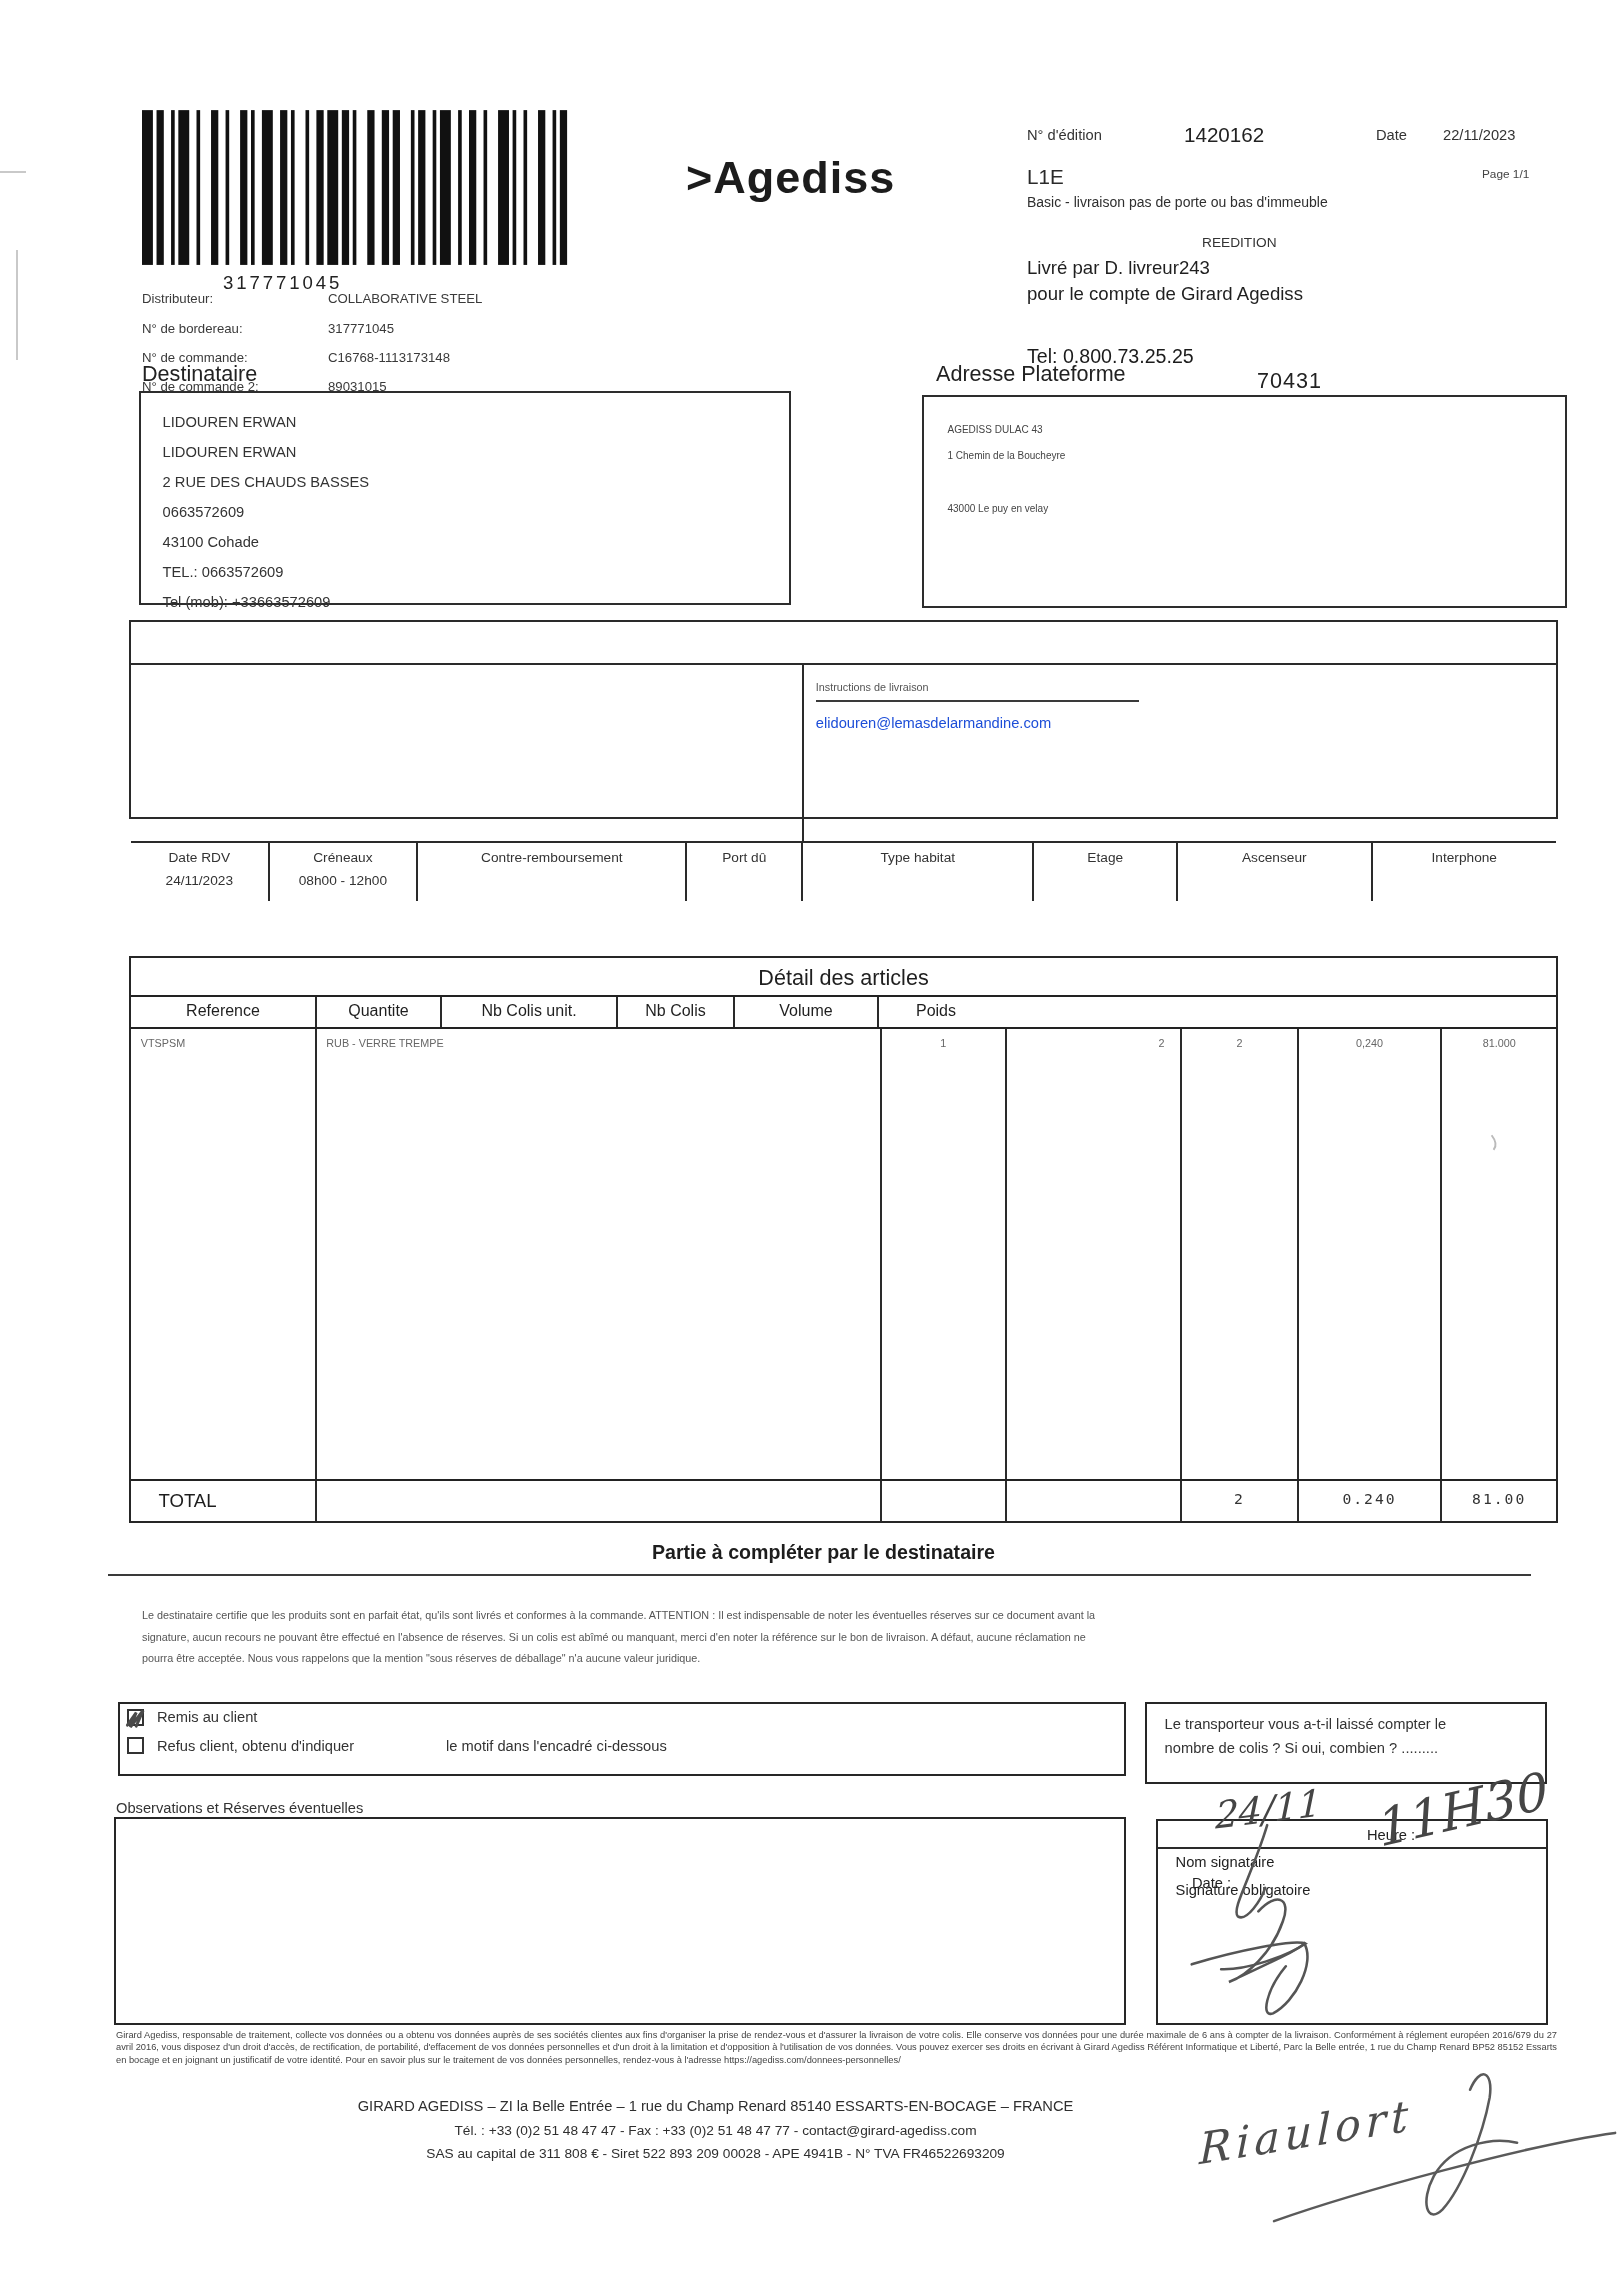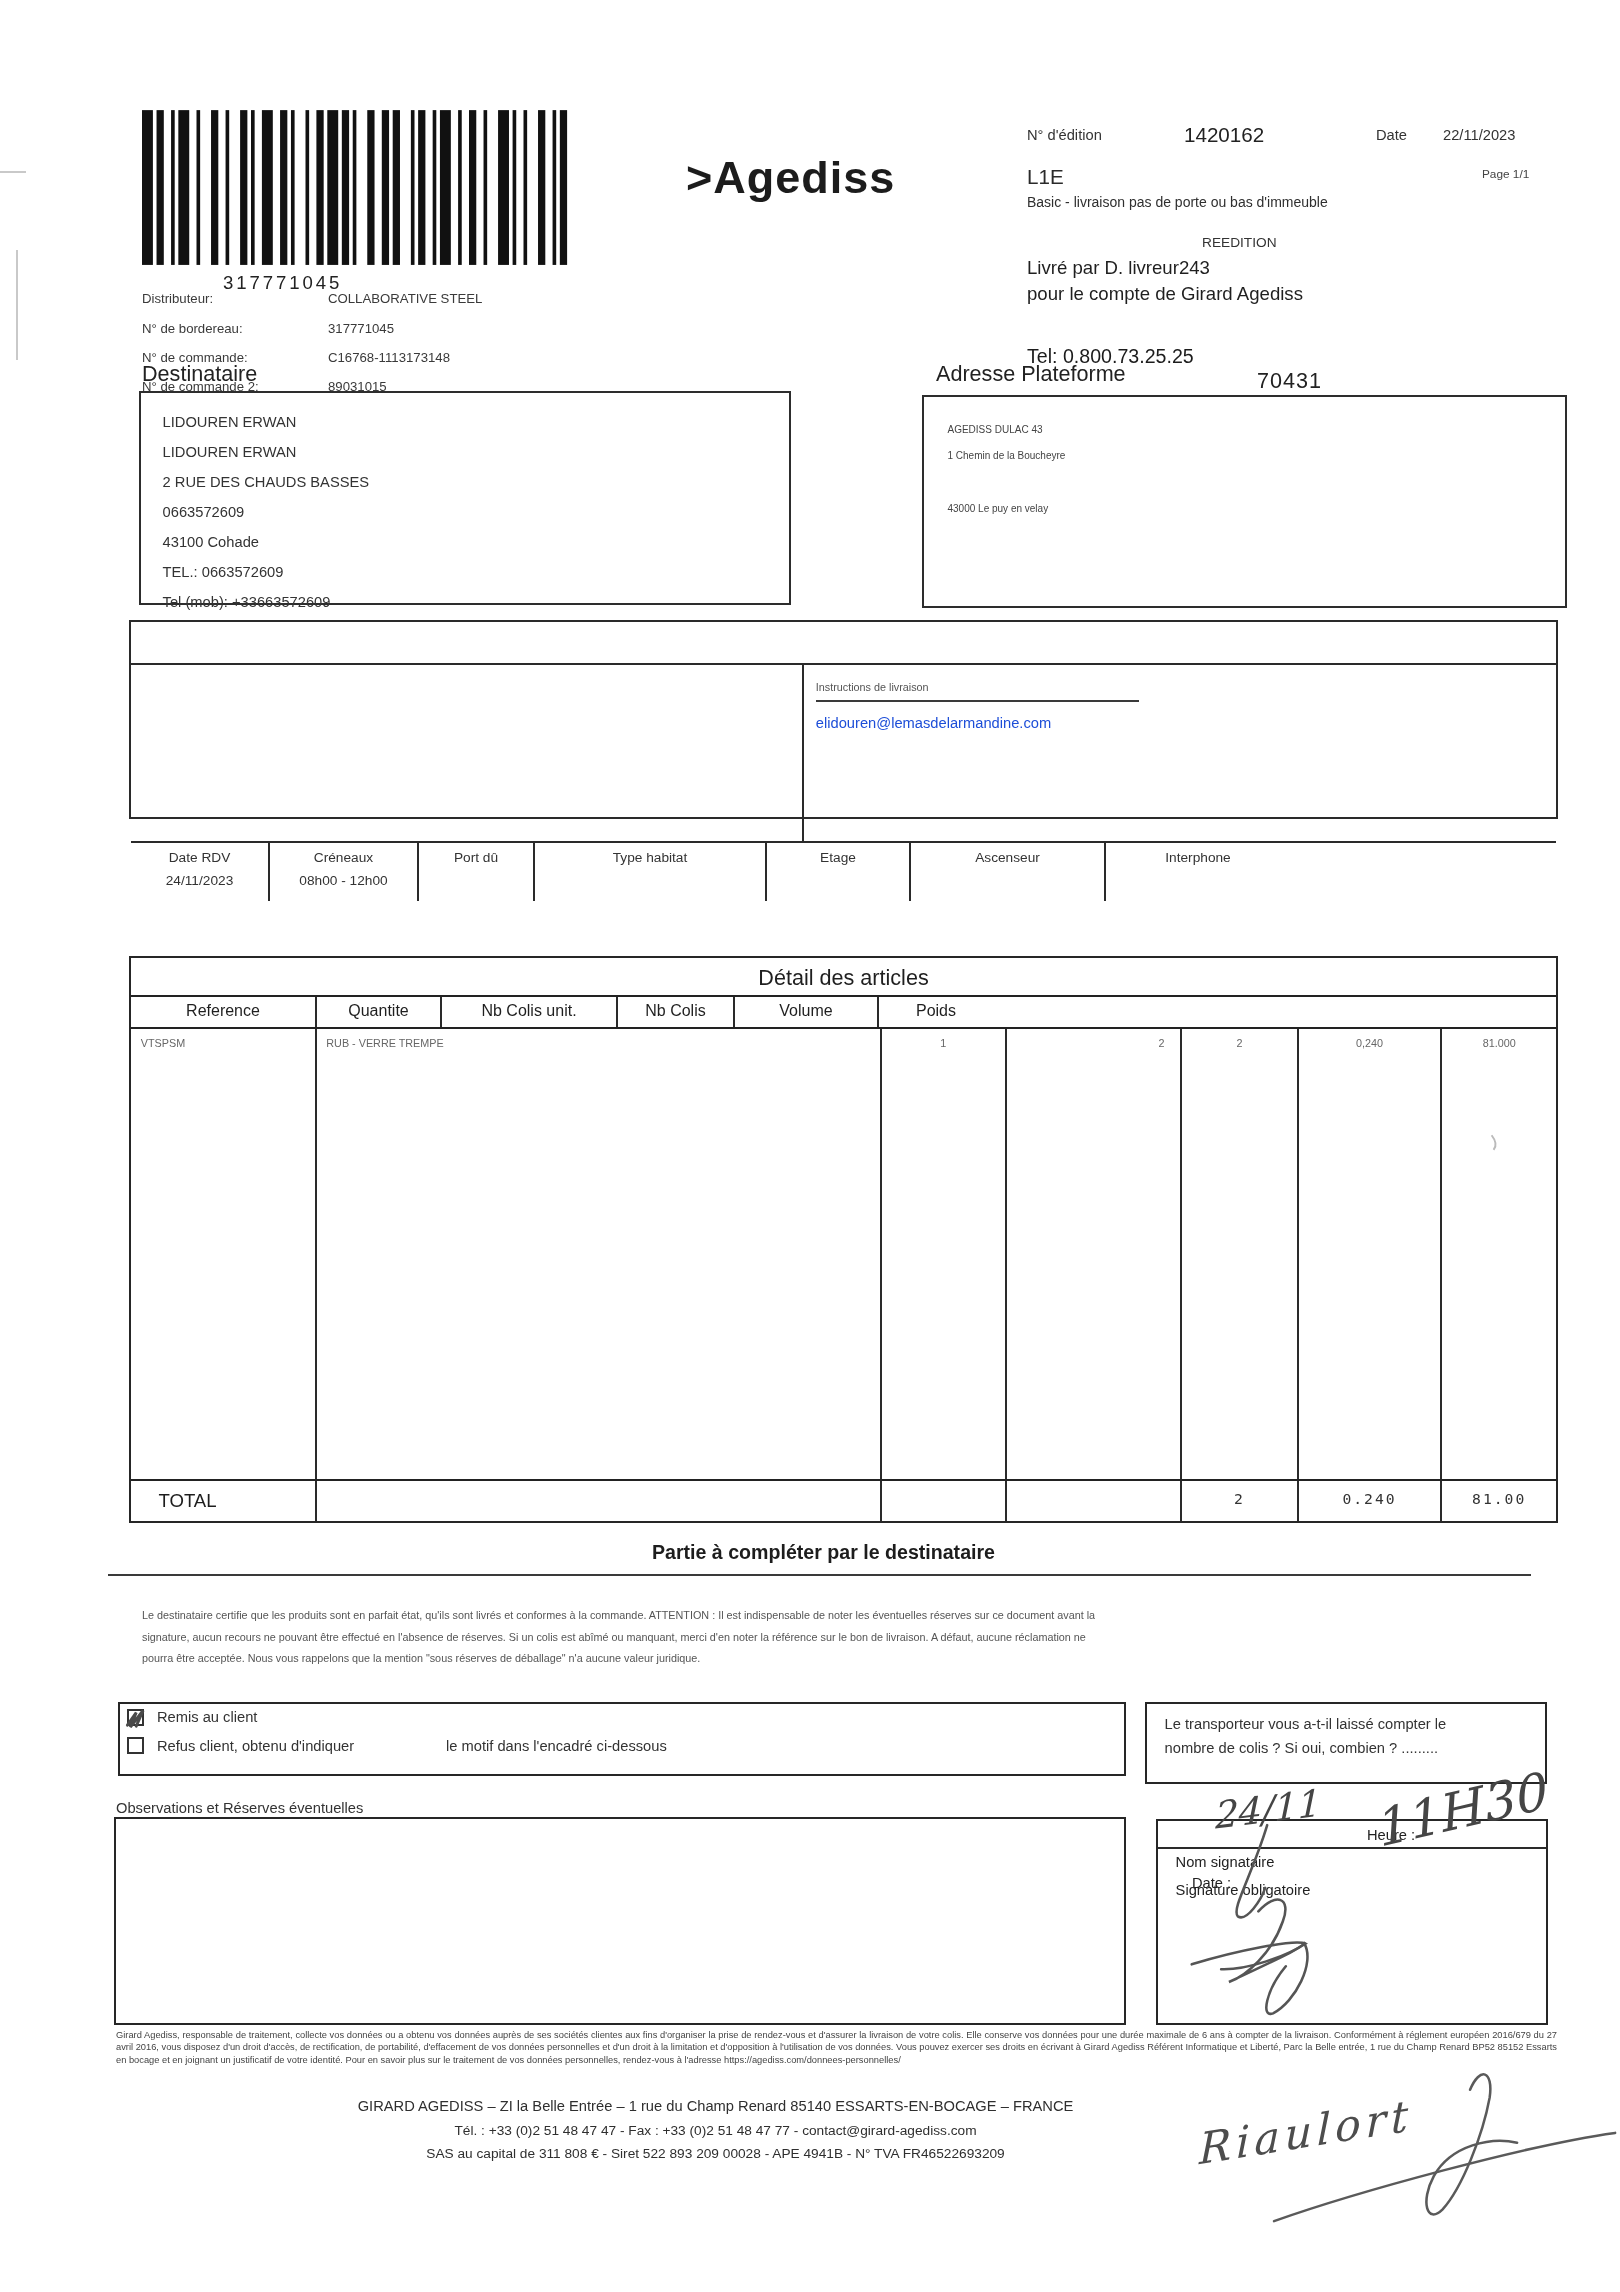--- a/index.html
+++ b/index.html
@@ -183,20 +183,24 @@
     </div>
     <div class="rdv-row">
       <div class="rdv-cell" style="width:137px">
         <div class="rdv-h">Date RDV</div>
         <div class="rdv-v">24/11/2023</div>
       </div>
       <div class="rdv-cell" style="width:149px">
         <div class="rdv-h">Créneaux</div>
         <div class="rdv-v">08h00 - 12h00</div>
       </div>
+      <div class="rdv-cell" style="width:270px">
+        <div class="rdv-h">Contre-remboursement</div>
+        <div class="rdv-v"></div>
+      </div>
       <div class="rdv-cell" style="width:116px">
         <div class="rdv-h">Port dû</div>
         <div class="rdv-v"></div>
       </div>
       <div class="rdv-cell" style="width:232px">
         <div class="rdv-h">Type habitat</div>
         <div class="rdv-v"></div>
       </div>
       <div class="rdv-cell" style="width:144px">
         <div class="rdv-h">Etage</div>

